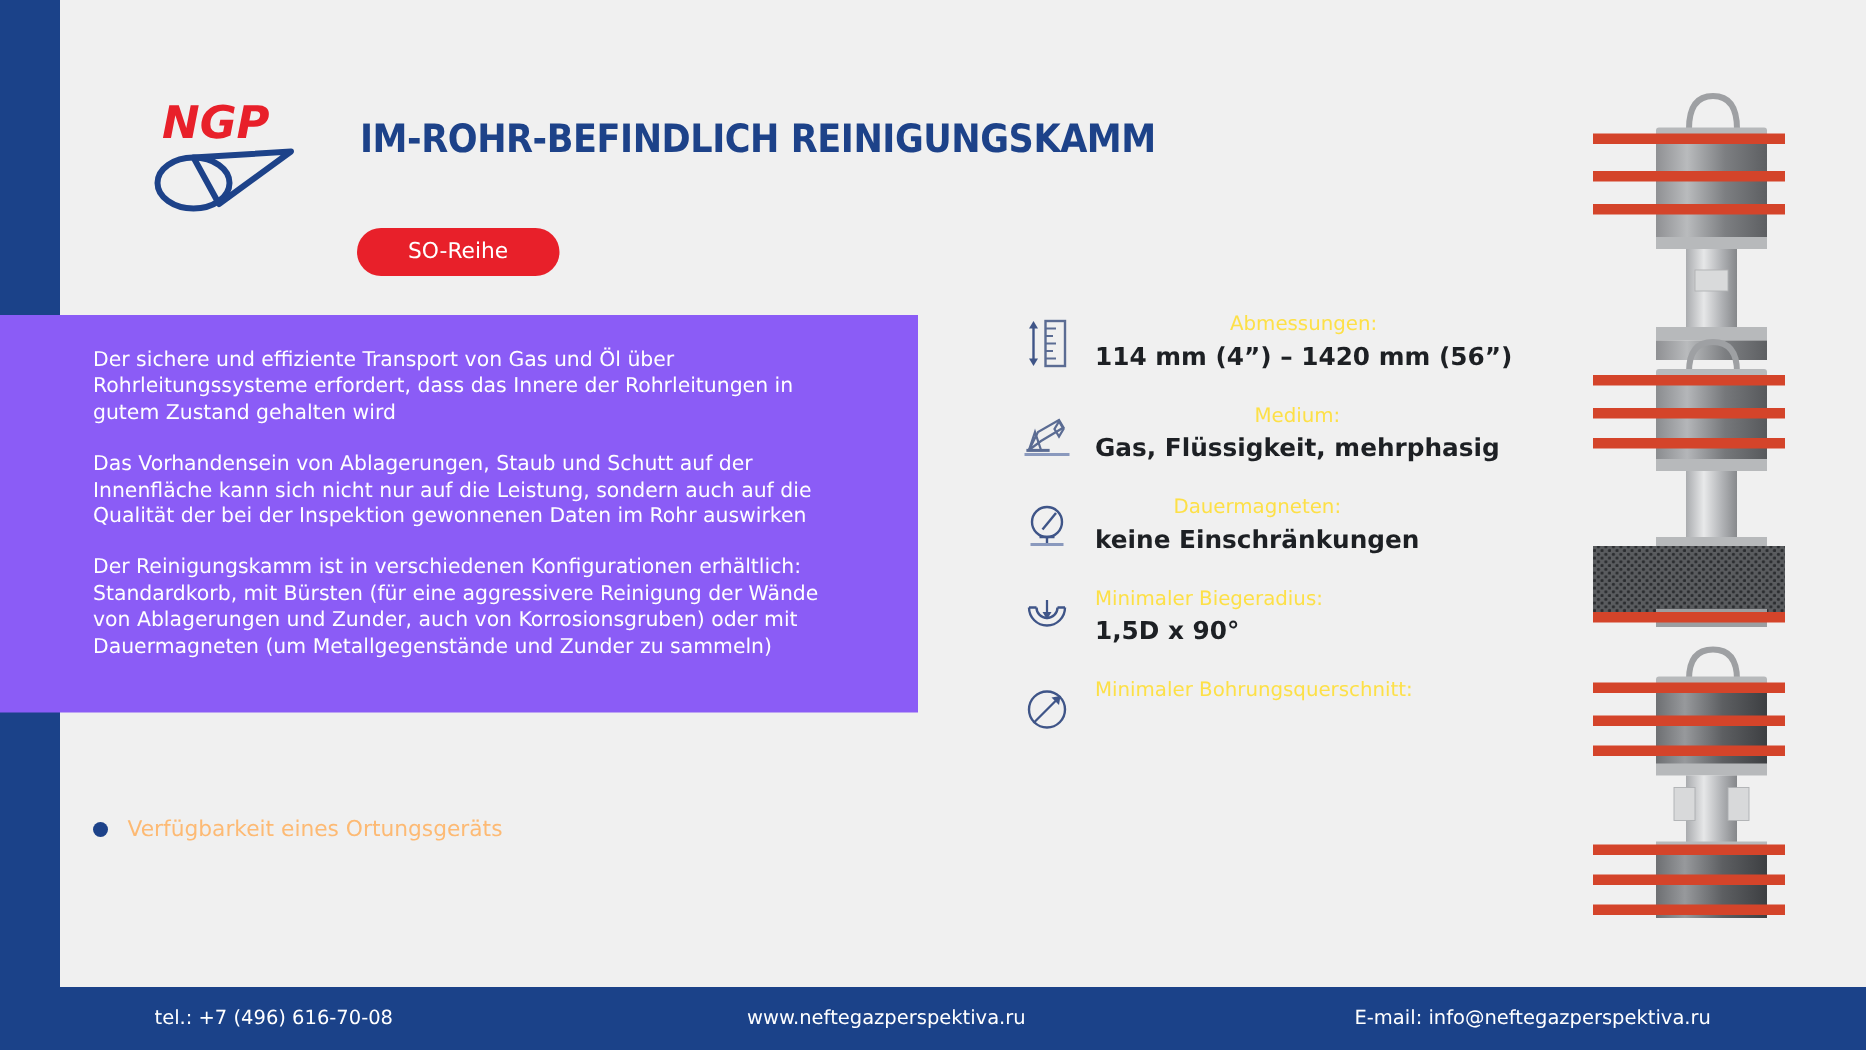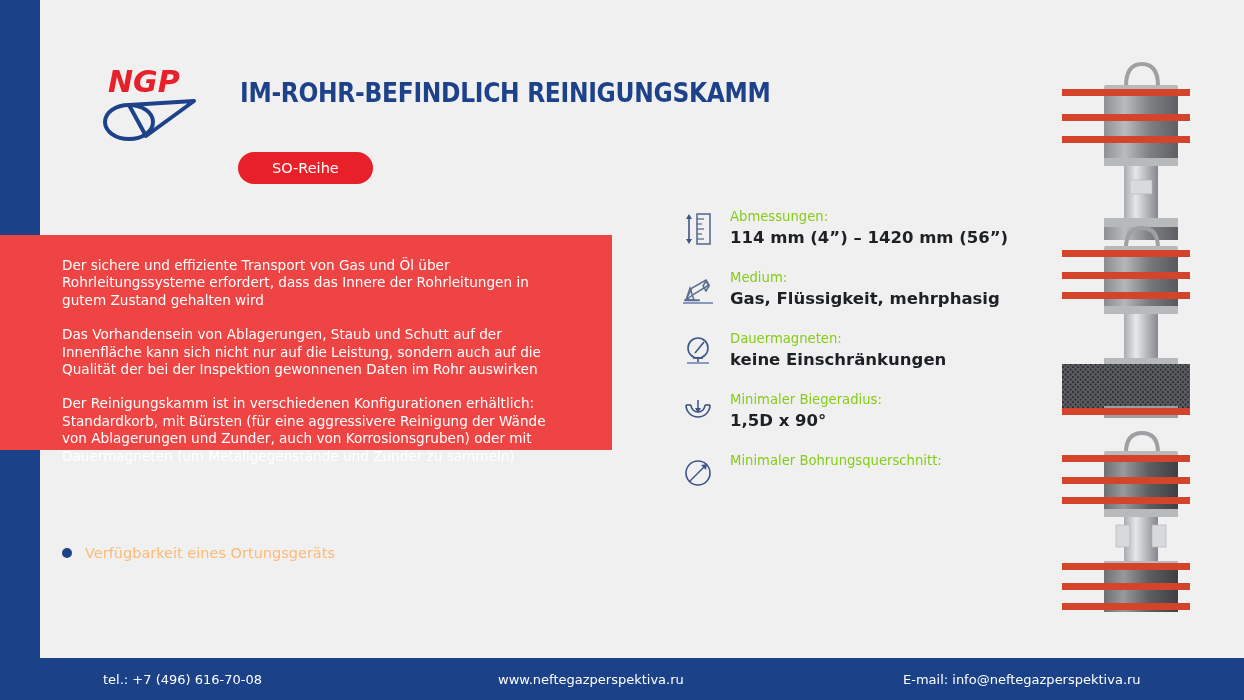--- a/index.html
+++ b/index.html
@@ -16,23 +16,22 @@
     background:#1b4289;
   }
   .content-sheet{
     position:absolute;
     left:40px;top:0;right:0;bottom:42px;
     background:#f0f0f0;
   }
   
   .blue-band{
     position:absolute;
-    left:0;top:210px;width:612px;height:215px;
-    background:#ef4444;
-    margin-top:25px;
+    left:0;top:210px;width:612px;height:265px;
+    background:#8b5cf6;
   }
   
   .header{
     position:absolute;left:40px;top:0;right:0;height:210px;
   }
   .logo{
     position:absolute;left:62px;top:60px;width:100px;height:88px;
   }
   .logo svg{display:block;}
   .title{
@@ -88,21 +87,21 @@
     margin-bottom:17px;
     min-height:44px;
   }
   .spec:last-child{margin-bottom:4px;}
   .spec-icon{
     width:36px;height:44px;flex:0 0 36px;
     display:flex;align-items:center;justify-content:center;
   }
   .spec-body{padding-top:1px;}
   .spec-label{
-    color:#84cc16;font-size:13.2px;line-height:17px;
+    color:#fde047;font-size:13.2px;line-height:17px;text-align:center;
   }
   .spec-value{
     color:#1d2024;font-size:16.5px;font-weight:bold;line-height:21px;
     margin-top:2px;
   }
   
   .photos{
     position:absolute;right:20px;top:50px;width:180px;height:580px;
   }
   .photo{position:absolute;left:0;width:180px;}

